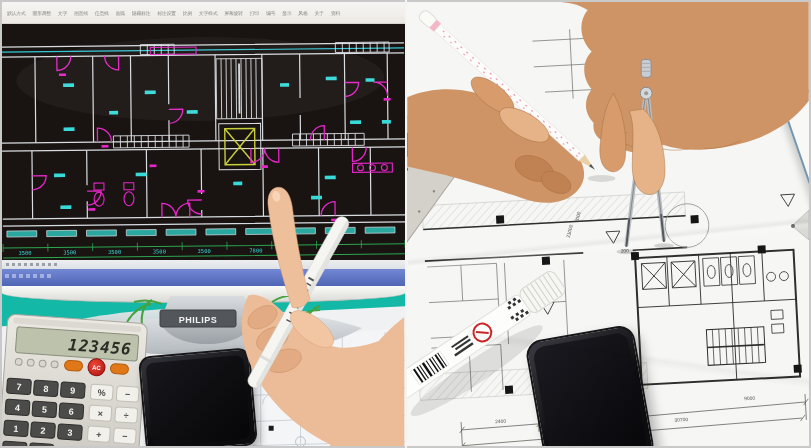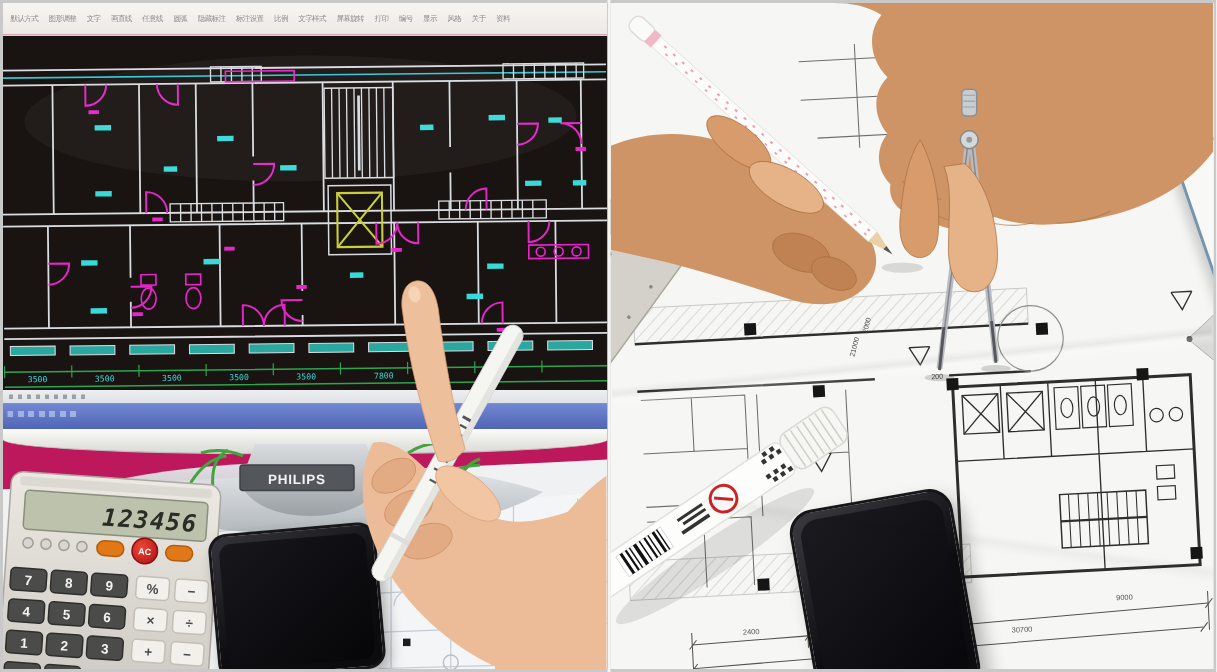--- a/index.html
+++ b/index.html
@@ -1,18 +1,18 @@
 <!DOCTYPE html>
 <html><head>
 <meta charset="utf-8">
 <style>
   html,body{margin:0;padding:0;background:#ffffff;font-family:"Liberation Sans",sans-serif;}
   .stage{position:relative;width:811px;height:448px;overflow:hidden;background:#c9c9c9;}
   .panel{position:absolute;top:2px;height:444px;overflow:hidden;}
-  .panel-left{left:2px;width:403px;background:#be185d;}
+  .panel-left{left:2px;width:403px;background:#14b8a6;}
   .panel-right{left:407px;width:402px;background:#d8d8d5;}
   .seam{position:absolute;left:405px;top:0;width:2px;height:448px;background:#f4f4f2;}
   svg{display:block;}
   .abs{position:absolute;}
   
   .menubar{position:absolute;left:0;top:0;width:403px;height:22px;background:linear-gradient(#f7f5f2,#ece9e5);
     border-bottom:1px solid #d7d4cf;display:flex;align-items:center;gap:7px;padding:0 5px;box-sizing:border-box;overflow:hidden;}
   .menu-item{font-size:5px;color:#74late7a7a;color:#787878;letter-spacing:-0.4px;white-space:nowrap;opacity:.85;}
   .cad-screen{position:absolute;left:0;top:22px;width:403px;height:236px;}
   .cmdbar{position:absolute;left:0;top:258px;width:403px;height:9px;background:linear-gradient(#eceef0,#dfe2e5);overflow:hidden;}

